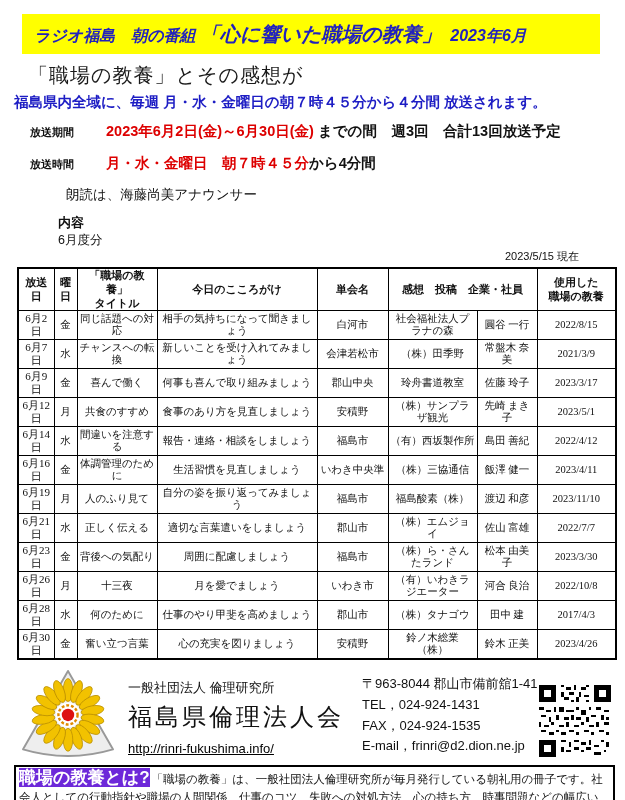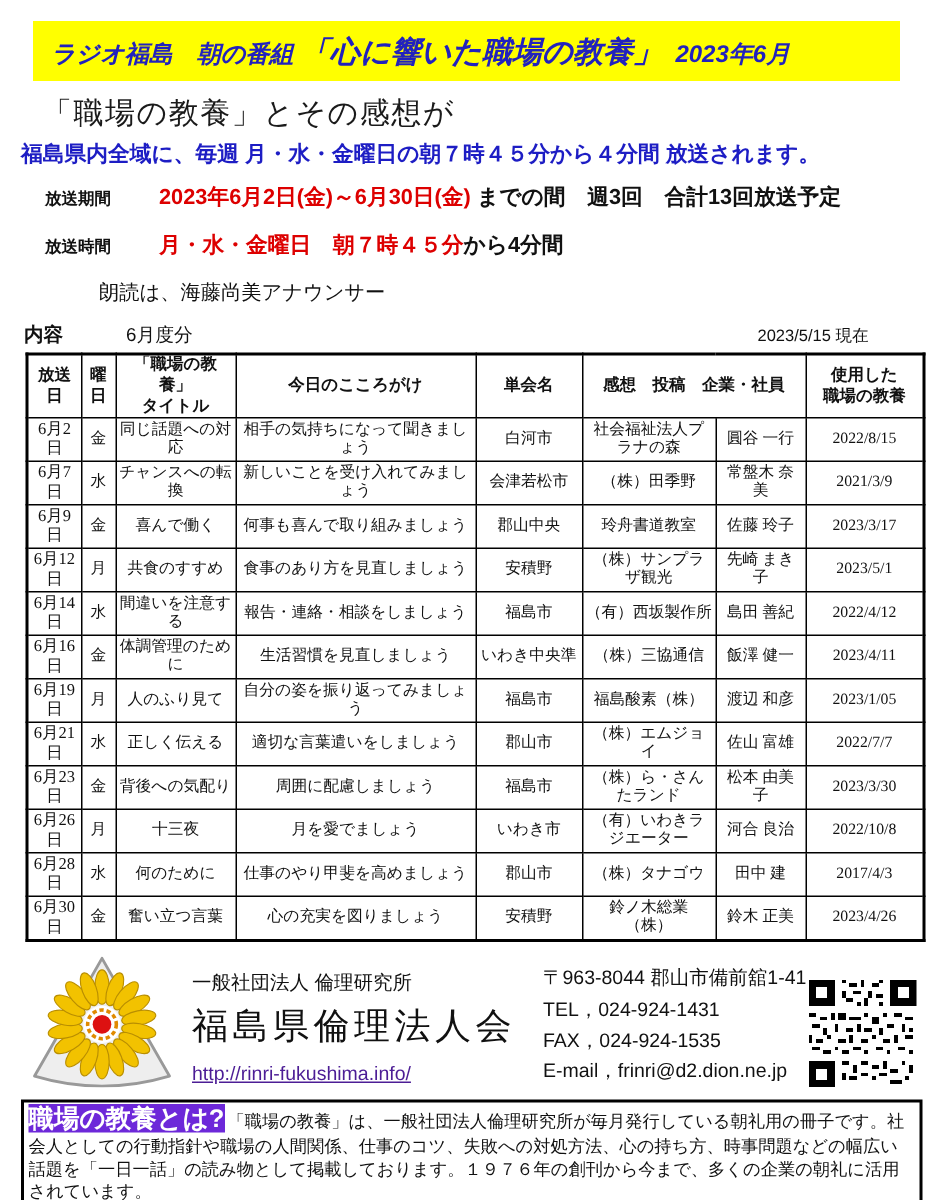--- a/index.html
+++ b/index.html
@@ -15,41 +15,41 @@
   .page-title{font-size:20px;font-weight:normal;margin:8px 0 4px 14px;letter-spacing:1px;color:#1a1a1a;}
   .blue-note{color:#1d1dc4;font-weight:bold;font-size:14.5px;margin:2px 0 10px 0;}
 
   .info-row{display:flex;align-items:baseline;margin:0 0 13px 16px;}
   .info-row .label{font-size:11px;font-weight:bold;width:62px;flex:none;}
   .info-row .val{font-size:14.5px;font-weight:bold;margin-left:14px;}
   .red{color:#dd0000;}
 
   .reader{font-size:13.5px;margin:2px 0 10px 52px;}
 
-  .content-line{display:flex;align-items:baseline;margin:0 0 3px 2px;}
+  .content-line{display:flex;align-items:baseline;margin:0 0 3px 2px;flex-direction:column;}
   .content-line .c-label{font-size:13px;font-weight:bold;}
   .content-line .c-period{font-size:12.5px;margin-left:42px;}
   .content-line .c-asof{font-size:11px;margin-left:auto;margin-right:38px;}
 
   table{border-collapse:collapse;table-layout:fixed;width:598px;margin-left:3px;
         font-family:"Liberation Serif",serif;padding-left:30px;}
   th,td{border:1.5px solid #000;text-align:center;vertical-align:middle;
         padding:0 2px;overflow:hidden;}
   table{border:2px solid #000;}
   thead th{font-family:"Liberation Sans",sans-serif;font-weight:bold;font-size:11px;
            height:34px;white-space:pre-line;line-height:1.25;}
   tbody td{font-size:10.5px;height:28px;line-height:1.2;}
   tbody td:first-child{font-size:11px;}
 
   .footer{display:flex;align-items:flex-end;margin-top:9px;}
   .logo{flex:none;margin-left:6px;}
   .org-block{margin-left:12px;}
   .org-small{font-size:13px;margin-top:2px;}
   .org-large{font-size:24px;letter-spacing:3px;margin-top:4px;}
-  .org-url{font-size:13px;color:#4c1d95;text-decoration:underline;display:inline-block;margin-top:8px;}
+  .org-url{font-size:13px;color:#000000;text-decoration:underline;display:inline-block;margin-top:8px;}
   .addr-block{margin-left:18px;font-size:13px;line-height:1.6;margin-top:2px;white-space:nowrap;}
   .qr{margin-left:auto;margin-right:6px;margin-top:2px;}
 
   .about-box{border:2px solid #000;margin-top:8px;margin-right:2px;padding:0px 4px 3px 3px;
              font-size:11.5px;line-height:1.32;}
   .about-title{background:#6d28d9;color:#fff;font-weight:bold;font-size:17px;padding:0 0;margin-right:2px;}
 </style>
 </head>
 <body>
 
@@ -169,21 +169,21 @@
           <td>2023/4/11</td>
         </tr>
         <tr>
           <td>6月19日</td>
           <td>月</td>
           <td>人のふり見て</td>
           <td>自分の姿を振り返ってみましょう</td>
           <td>福島市</td>
           <td>福島酸素（株）</td>
           <td>渡辺 和彦</td>
-          <td>2023/1/05</td>
+          <td>2023/11/10</td>
         </tr>
         <tr>
           <td>6月21日</td>
           <td>水</td>
           <td>正しく伝える</td>
           <td>適切な言葉遣いをしましょう</td>
           <td>郡山市</td>
           <td>（株）エムジョイ</td>
           <td>佐山 富雄</td>
           <td>2022/7/7</td>

